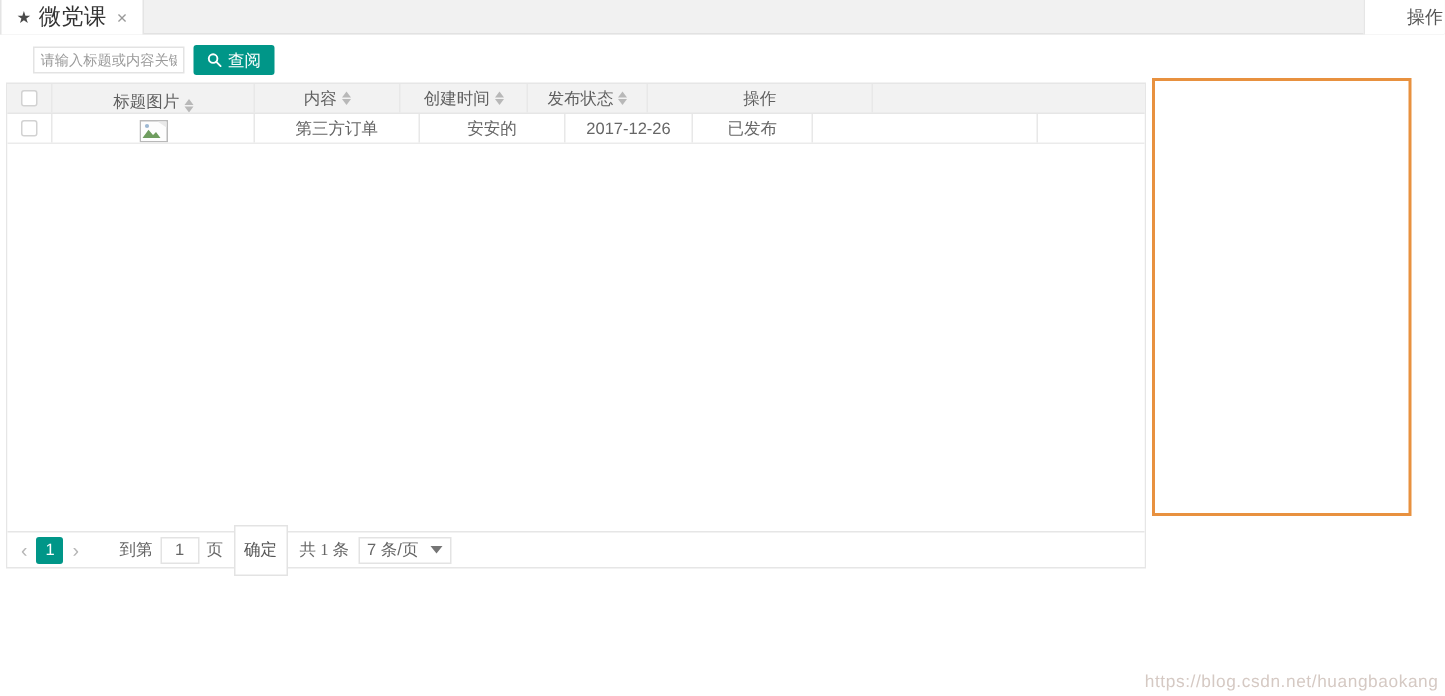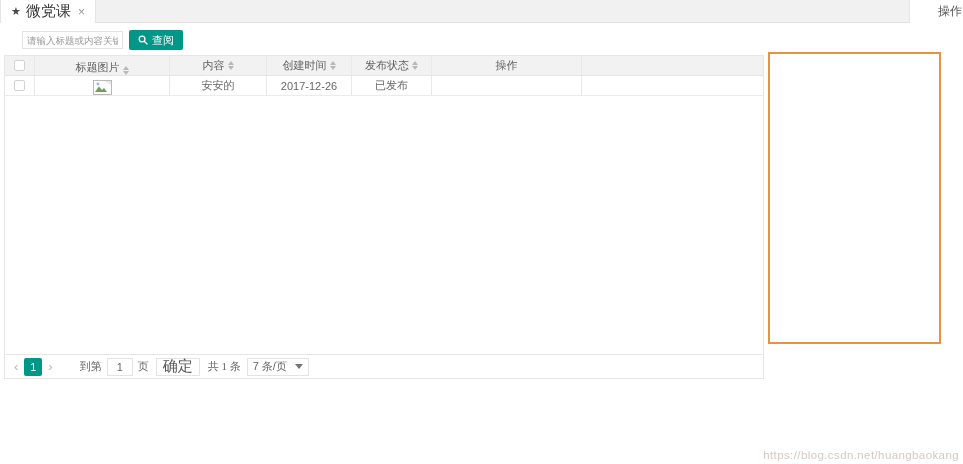--- a/index.html
+++ b/index.html
@@ -44,22 +44,22 @@
   .table-empty { flex:1; background:#fff; }
 
   
   .pager { height:24px; border-top:1px solid #e6e6e6; display:flex; align-items:center; padding-left:6px; font-size:11px; color:#666; background:#fff; }
   .pg-arrow { color:#b6b6b6; font-size:13px; padding:0 3px; cursor:pointer; line-height:1; }
   .pg-num { min-width:18px; height:18px; margin:0 3px; background:#009688; color:#fff; border-radius:2px;
             display:inline-flex; align-items:center; justify-content:center; font-size:11px; cursor:pointer; }
   .pg-text { margin-left:24px; color:#666; }
   .pg-input { width:26px; height:18px; border:1px solid #e3e3e3; margin-left:5px; text-align:center; font-size:11px; color:#666; outline:none; }
   .pg-unit { margin-left:5px; }
-  .pg-confirm { margin-left:7px; height:18px; padding:0 6px; border:1px solid #e3e3e3; background:#fff; color:#555;
-            font-size:15px; display:inline-flex; align-items:center; cursor:pointer; }
+  .pg-confirm { margin-left:7px; height:18px; padding:16px 6px; border:1px solid #e3e3e3; background:#fff; color:#555;
+            font-size:11px; display:inline-flex; align-items:center; cursor:pointer; }
   .pg-total { margin-left:8px;font-family:Liberation Serif, serif; }
   .pg-select { margin-left:6px; height:18px; border:1px solid #e3e3e3; display:inline-flex; align-items:center;
             padding:0 5px; gap:8px; cursor:pointer; background:#fff; }
   .pg-select .caret { width:0; height:0; border-left:4px solid transparent; border-right:4px solid transparent;
             border-top:5px solid #757575; display:inline-block; }
 
   
   .highlight-box { position:absolute; left:768px; top:52px; width:173px; height:292px;
             border:2px solid #e8913f; background:transparent; }
   .watermark { position:absolute; right:4px; bottom:3px; font-size:11.5px; letter-spacing:.4px;
@@ -137,20 +137,21 @@
         <span class="checkbox"></span>
       </div>
       <div class="cell c1">
         <svg class="img-ph" width="19" height="15" viewBox="0 0 19 15">
           <rect x="0.5" y="0.5" width="18" height="14" fill="#fdfdfd" stroke="#b9b9b9"></rect>
           <path d="M2 12 L6 6.5 L9 10 L11 8 L14 12 Z" fill="#6f9d5f"></path>
           <circle cx="5" cy="4" r="1.4" fill="#9db8d2"></circle>
           <path d="M12 1 L18 1 L18 5 Z" fill="#e9e9e9"></path>
         </svg>
       </div>
+      <div class="cell c2">第三方订单</div>
       <div class="cell c3">安安的</div>
       <div class="cell c4">2017-12-26</div>
       <div class="cell c5">已发布</div>
       <div class="cell c6"></div>
       <div class="cell c7"></div>
     </div>
 
     <div class="table-empty"></div>
 
     <div class="pager">

